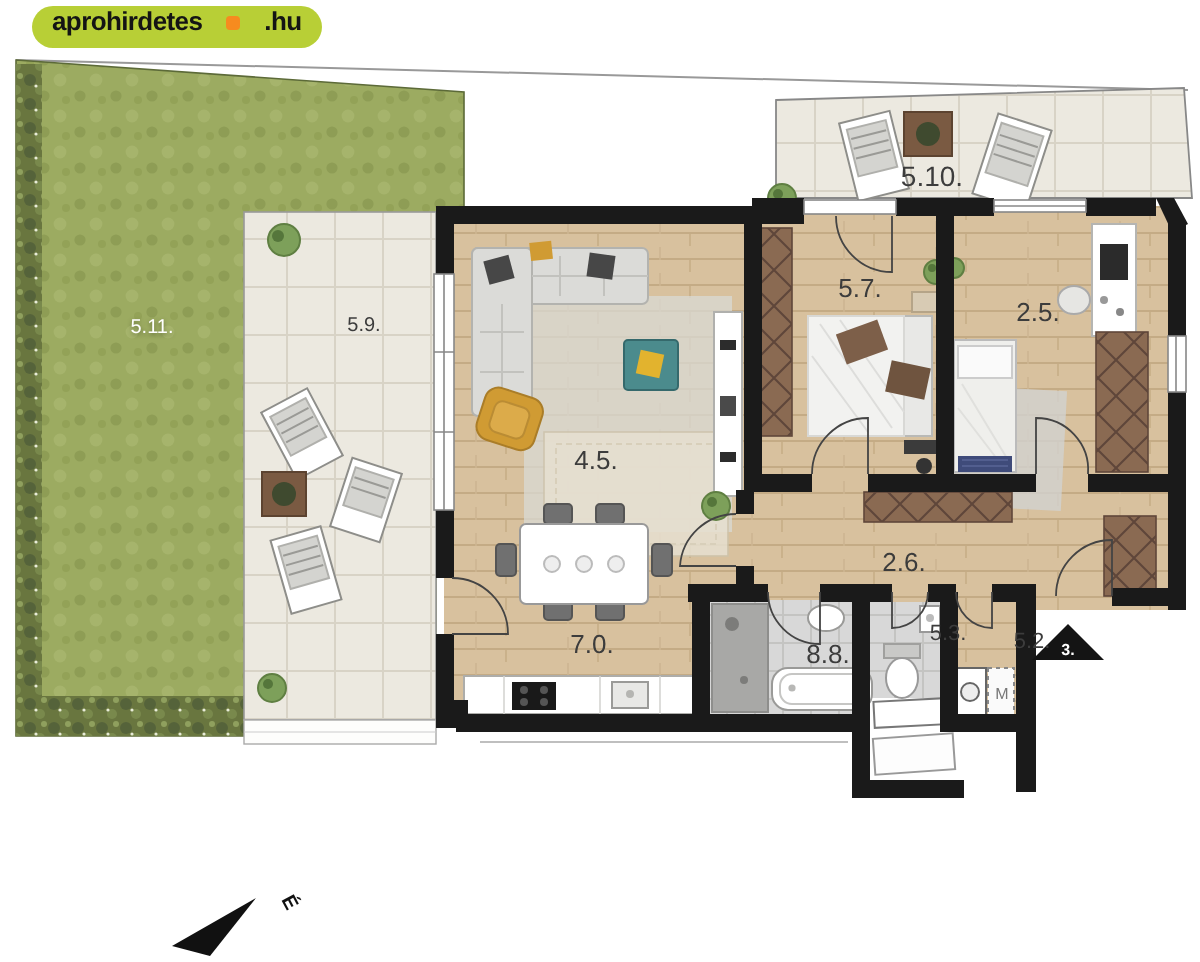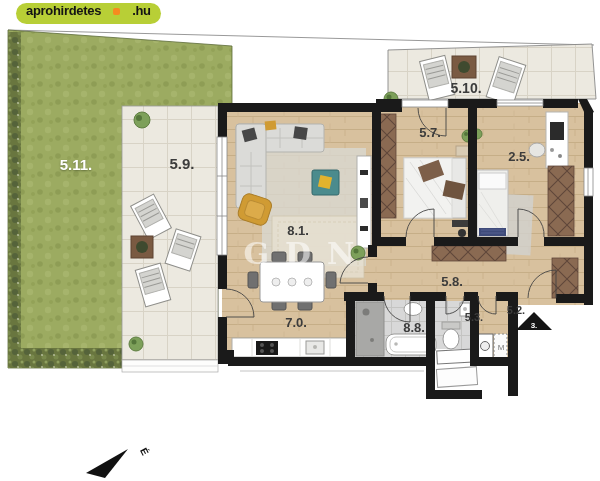--- a/index.html
+++ b/index.html
@@ -5,24 +5,24 @@
   html,body{margin:0;padding:0;background:#fff;}
   .stage{position:relative;width:600px;height:481px;background:#ffffff;overflow:hidden;
          font-family:"Liberation Sans",sans-serif;}
   .stage svg{position:absolute;left:0;top:0;}
   
   .logo{position:absolute;left:16px;top:3px;height:21px;background:var(--c-logo_bg);
         border-radius:11px;padding:0 10px;display:flex;gap:12px;z-index:30;}
   .logo .brand,.logo .tld{font-weight:bold;font-size:13px;color:#141414;letter-spacing:-0.3px;}
   .logo .dot{width:7px;height:7px;background:var(--c-logo_accent);border-radius:2px;margin-top:5px;}
   
-  .rlabel{position:absolute;transform:translate(-50%,-50%);font-weight:bold;
+  .rlabel{position:absolute;transform:translate(-50%,-50%);font-weight:normal;
           color:var(--c-label_dark);font-size:13px;white-space:nowrap;z-index:20;}
   .rlabel.sm{font-size:11px;padding-left:48px;}
-  .rlabel.big{font-size:15px;}
+  .rlabel.big{font-size:10px;}
   .rlabel.light{color:var(--c-label_light);text-shadow:0 1px 2px rgba(50,60,25,.55);}
   
   .wm{position:absolute;left:299px;top:253px;transform:translate(-50%,-50%);
       font-family:"DejaVu Serif",serif;font-weight:bold;font-size:30px;letter-spacing:16px;
       padding-left:16px;color:rgba(255,255,255,.55);z-index:15;}
   
   .entr{position:absolute;left:534px;top:325px;transform:translate(-50%,-50%);
         font-size:8px;font-weight:bold;color:#fff;z-index:25;}
   .north{position:absolute;left:141px;top:446px;font-size:10px;font-weight:bold;color:#111;
          transform:rotate(62deg);z-index:25;}
@@ -331,30 +331,29 @@
 
     <polygon points="86,473 128,449 105,478" fill="#111"></polygon>
   </svg>
 
   <div class="logo">
     <span class="brand">aprohirdetes</span>
     <span class="dot"></span>
     <span class="tld">.hu</span>
   </div>
 
-  <div class="rlabel" style="left:452px;top:281px">5.8.</div>
-  <div class="rlabel sm" style="left:492px;top:310px">5.2.</div>
+  <div class="rlabel" style="left:452px;top:281px">2.6.</div>
+  <div class="rlabel sm" style="left:492px;top:321px">5.2.</div>
   <div class="rlabel sm" style="left:450px;top:317px">5.3.</div>
   <div class="rlabel" style="left:414px;top:327px">8.8.</div>
   <div class="rlabel" style="left:296px;top:322px">7.0.</div>
-  <div class="rlabel" style="left:298px;top:230px">8.1.</div>
-  <div class="rlabel" style="left:430px;top:132px">5.7.</div>
+  <div class="rlabel" style="left:298px;top:230px">4.5.</div>
+  <div class="rlabel" style="left:430px;top:144px">5.7.</div>
   <div class="rlabel" style="left:519px;top:156px">2.5.</div>
   <div class="rlabel big" style="left:182px;top:163px">5.9.</div>
   <div class="rlabel" style="left:466px;top:88px;font-size:14px">5.10.</div>
   <div class="rlabel big light" style="left:76px;top:164px">5.11.</div>
 
-  <div class="wm">GDN</div>
 
   <div class="entr">3.</div>
   <div class="north">É</div>
   <div class="mlab">M</div>
 </div>
 
 </body></html>

